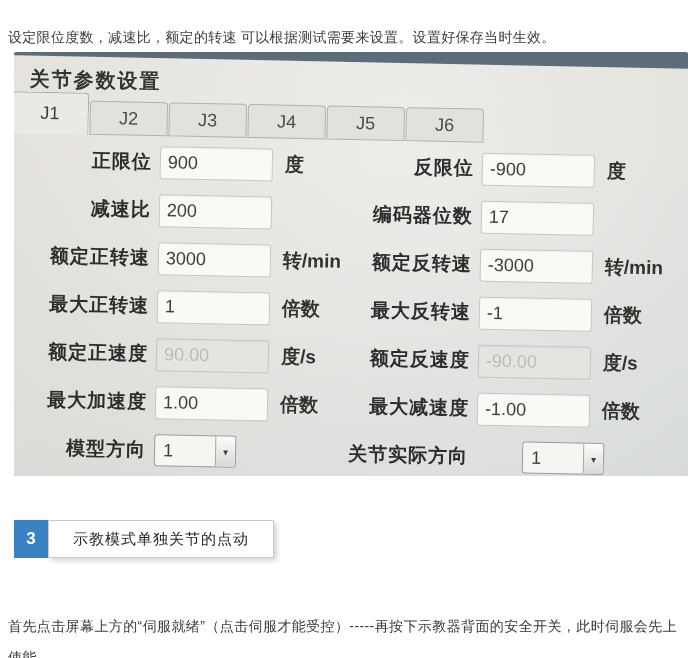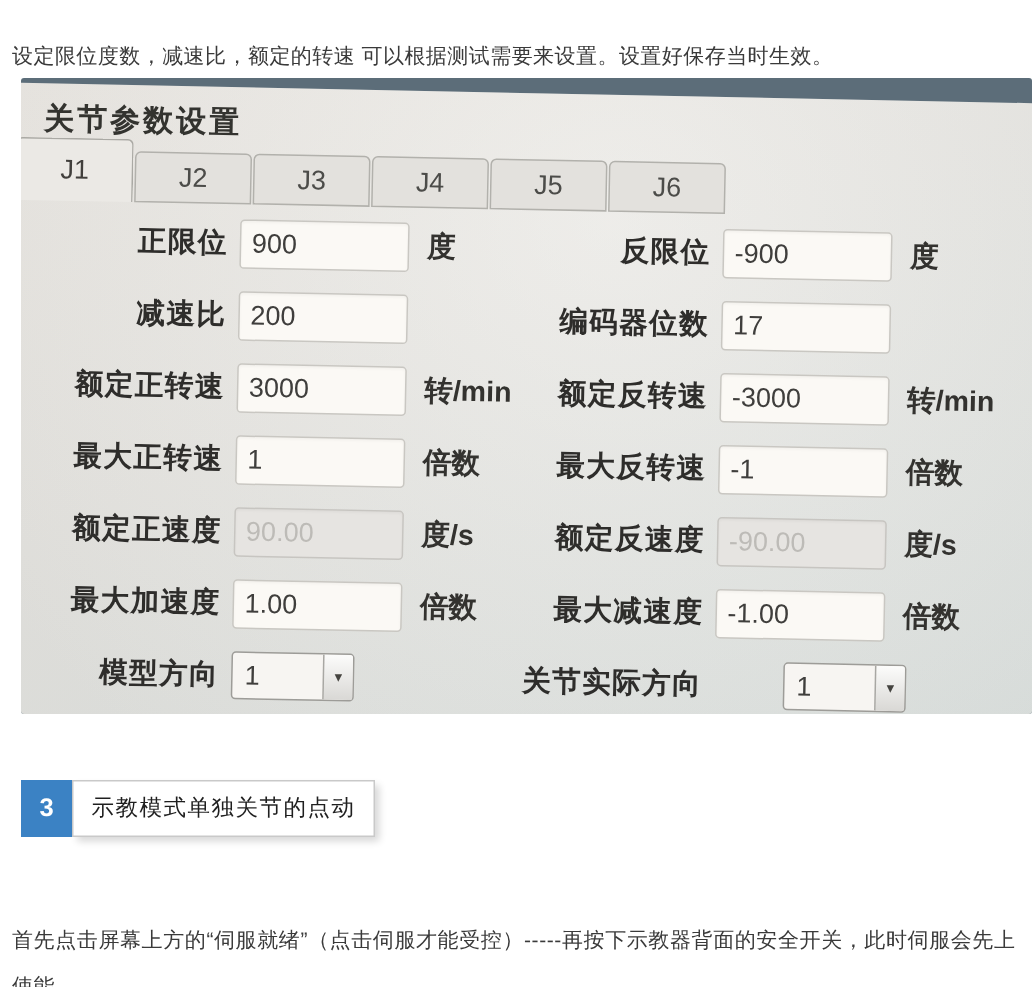--- a/index.html
+++ b/index.html
@@ -49,21 +49,21 @@
     font-size:18px;color:#3f3e3c;}
   .dd-btn{width:19px;display:flex;align-items:center;justify-content:center;
     font-size:10px;color:#44433f;background:linear-gradient(#fcfcfb,#d9d8d5);
     border-left:1px solid #a8a7a3;}
 
   
   .step{position:absolute;top:520px;left:14px;display:flex;}
   .step-num{width:34px;height:38px;background:#3b82c4;color:#ffffff;font-size:17px;
     font-weight:700;display:flex;align-items:center;justify-content:center;}
   .step-cap{background:#ffffff;border:1px solid #c9c9c9;height:36px;line-height:36px;
-    padding:0 12px;font-size:15px;color:#1f1f1f;letter-spacing:1px;
+    padding:0 24px;font-size:15px;color:#1f1f1f;letter-spacing:1px;
     box-shadow:3px 3px 5px rgba(0,0,0,.16);}
 
   .footer{position:absolute;top:597px;left:8px;width:674px;font-size:14px;
     color:#3a3a3a;line-height:31px;letter-spacing:.4px;}
 </style>
 </head>
 <body>
 
 <div class="page">
 

